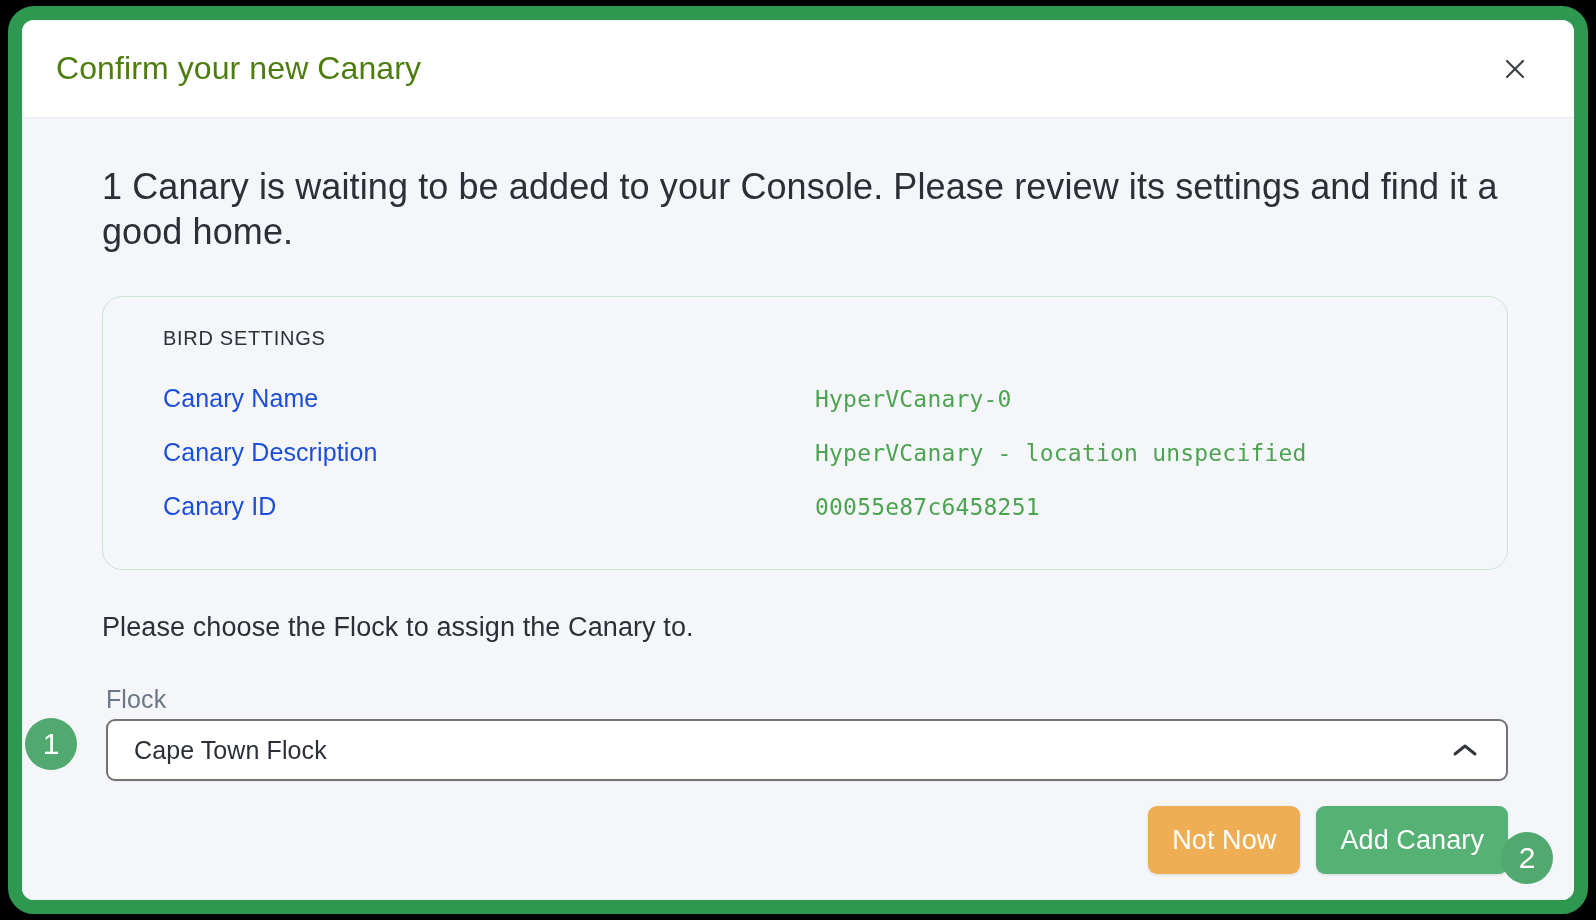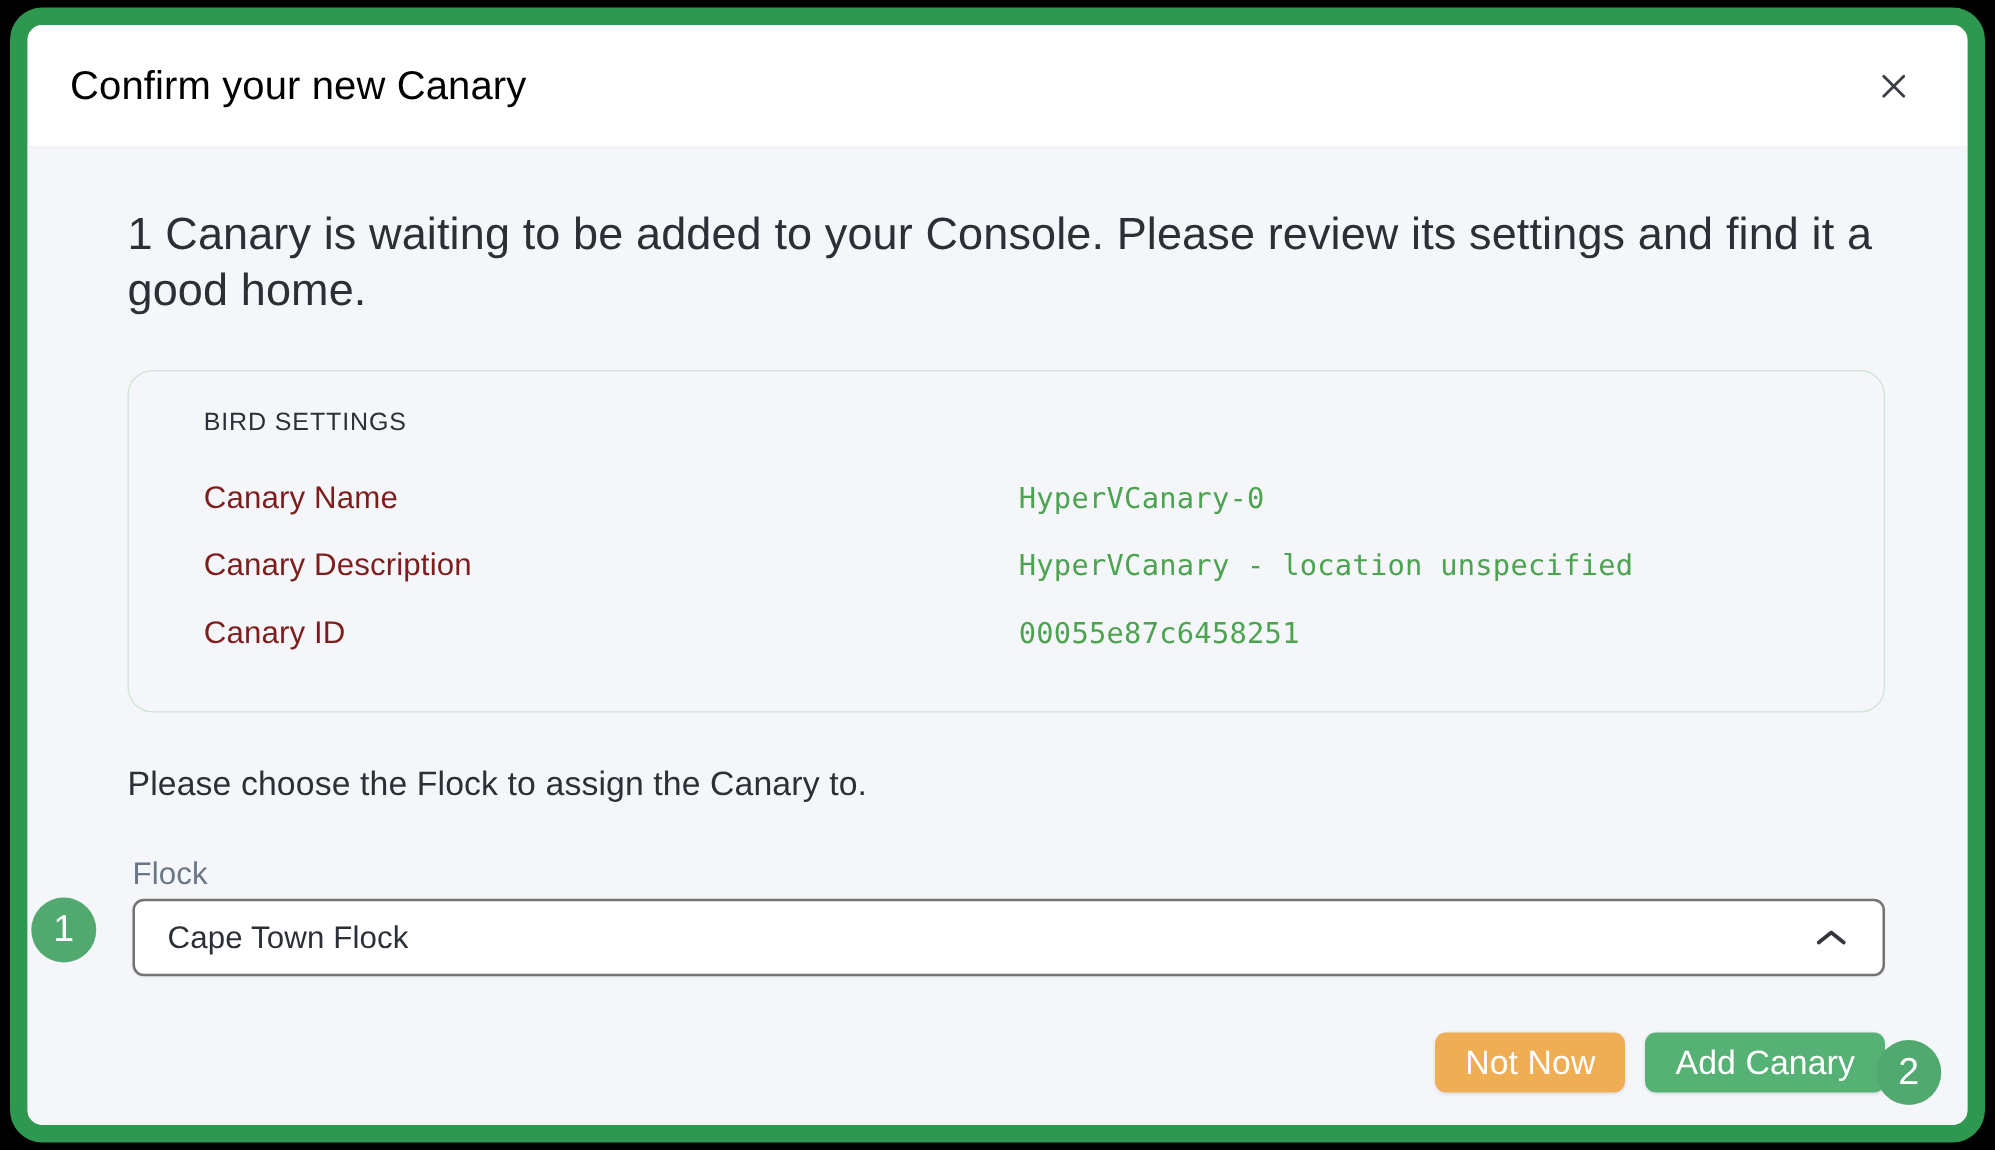--- a/index.html
+++ b/index.html
@@ -33,21 +33,21 @@
     flex: 0 0 98px;
     background: #ffffff;
     border-bottom: 1px solid #e9ecf1;
     display: flex;
     align-items: center;
     padding: 0 34px;
   }
   .modal-title {
     font-size: 32px;
     font-weight: 400;
-    color: #000000;
+    color: #4d7c0f;
     letter-spacing: 0.1px;
   }
   .close-btn {
     position: absolute;
     right: 42px;
     top: 50%;
     transform: translateY(-50%);
     width: 34px;
     height: 34px;
     display: flex;
@@ -96,21 +96,21 @@
   .settings-row {
     display: flex;
     align-items: baseline;
     margin-bottom: 25px;
   }
   .settings-row:last-child { margin-bottom: 12px; }
   .row-label {
     width: 652px;
     flex: 0 0 652px;
     font-size: 25px;
-    color: #7f1d1d;
+    color: #1d4ed8;
     letter-spacing: 0.1px;
   }
   .row-value {
     font-family: "DejaVu Sans Mono", monospace;
     font-size: 23px;
     color: #4CA350;
     letter-spacing: 0.2px;
     white-space: pre;
   }
 
@@ -172,21 +172,21 @@
     gap: 16px;
   }
   .btn {
     border: none;
     border-radius: 9px;
     color: #ffffff;
     font-size: 27px;
     font-family: "Liberation Sans", sans-serif;
     letter-spacing: 0.1px;
     padding: 16px 24px;
-    height: 48px;
+    height: 68px;
     display: flex;
     align-items: center;
     justify-content: center;
     cursor: pointer;
     box-shadow: 0 1px 3px rgba(16,24,40,0.12);
   }
   .btn-secondary { background: #EFAE54; }
   .btn-primary   { background: #55B274; }
 
   

